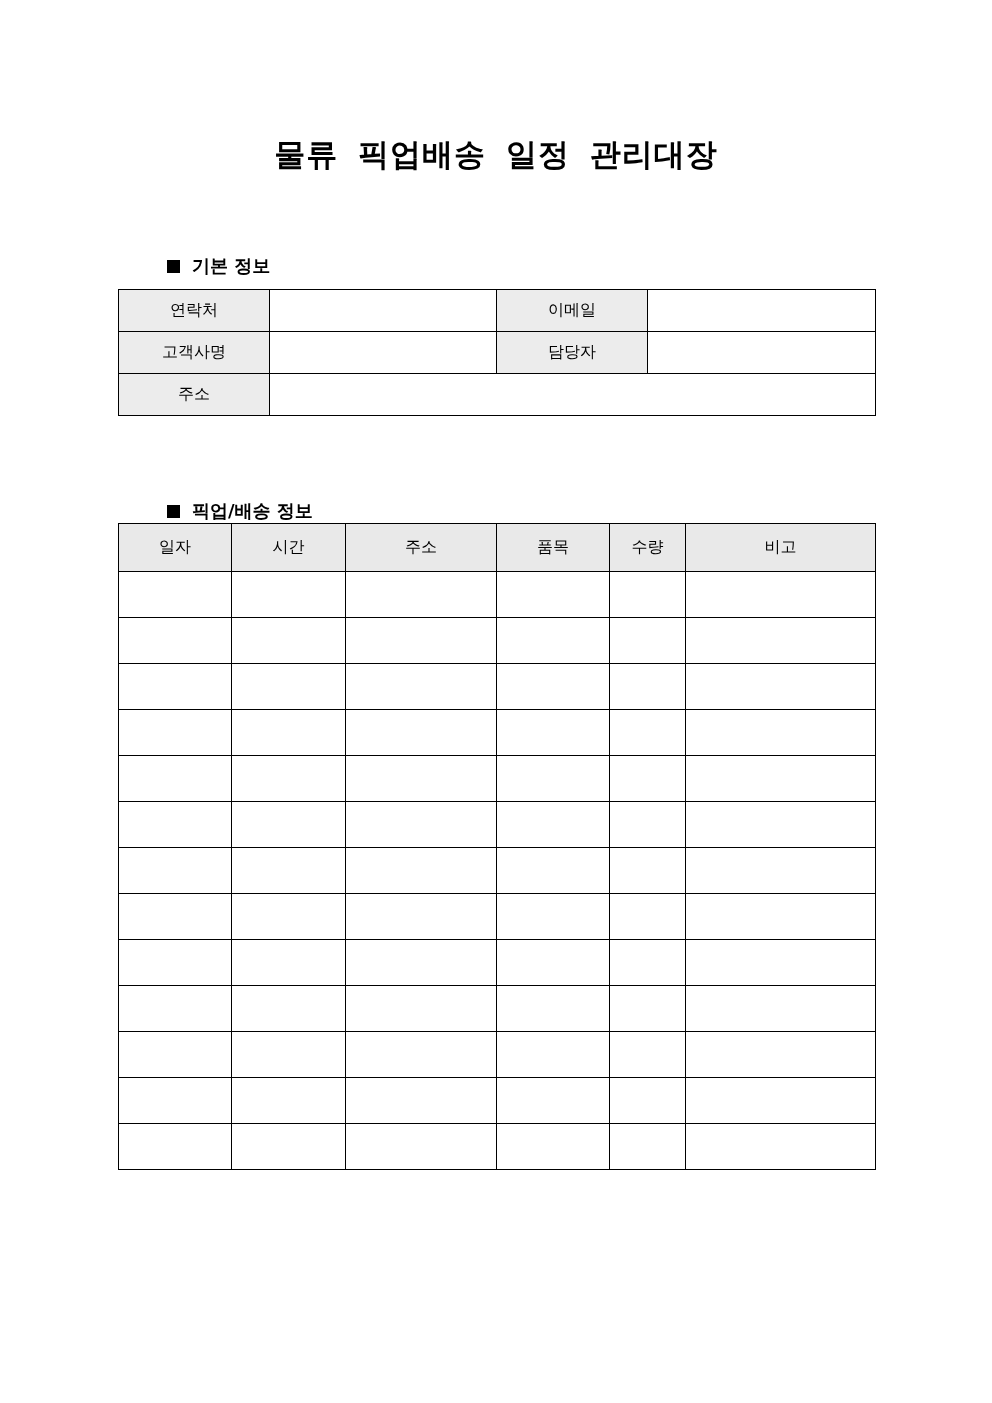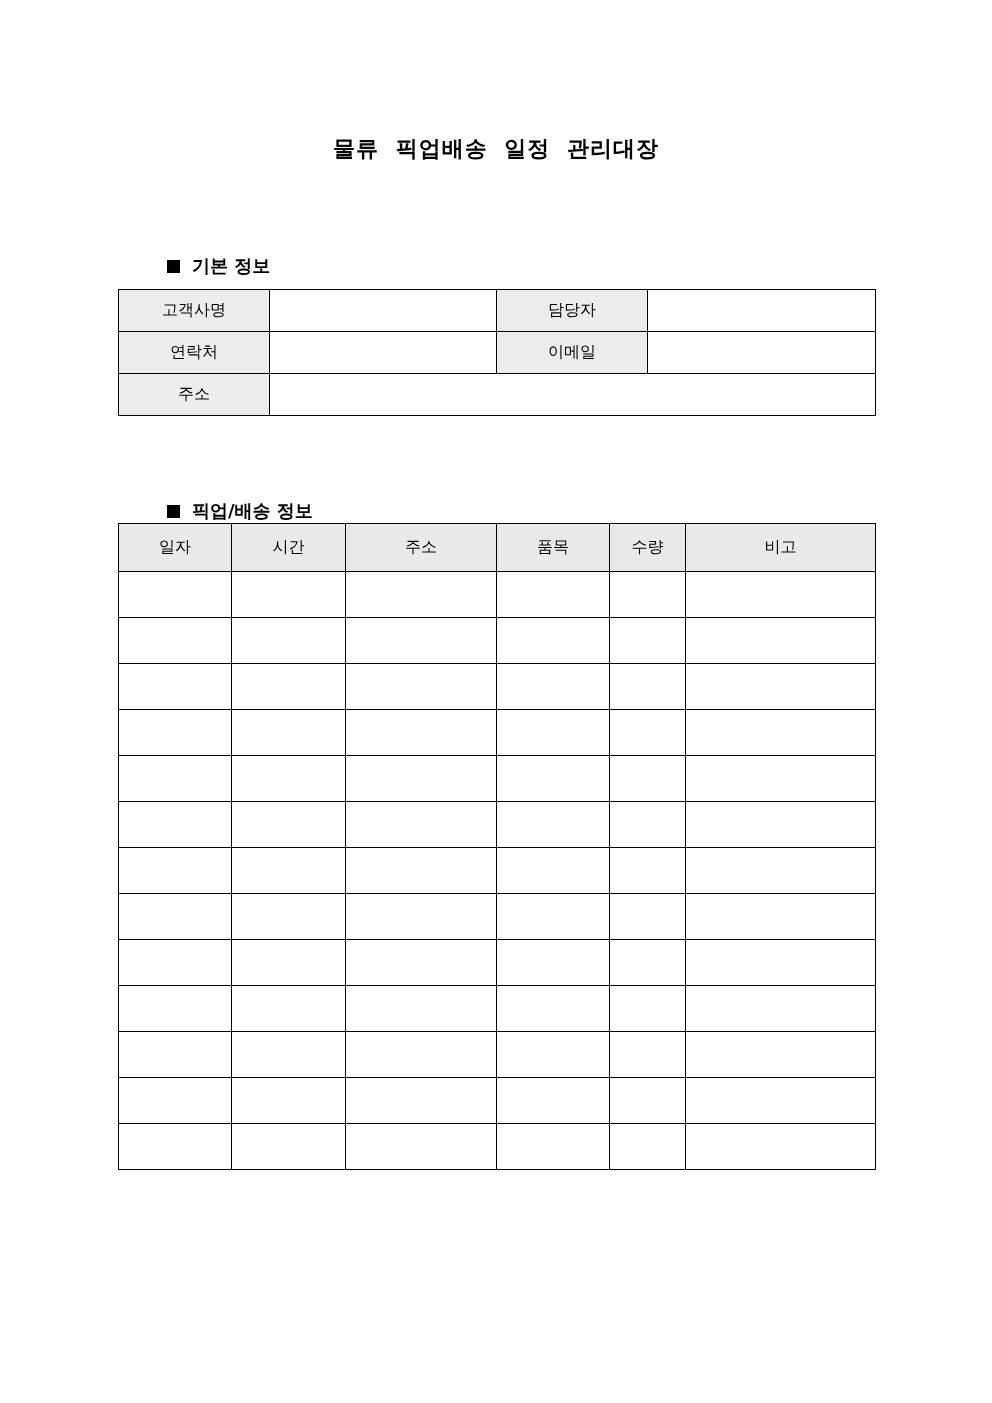--- a/index.html
+++ b/index.html
@@ -1,17 +1,17 @@
 <!DOCTYPE html>
 <html><head>
   <meta charset="utf-8">
   <style>
     html, body { margin: 0; padding: 0; background: #ffffff; }
     body { width: 992px; height: 1403px; position: relative; font-family: "DejaVu Sans", "Liberation Sans", sans-serif; color: #000; }
-    .title { position: absolute; left: 0; width: 992px; top: 134px; text-align: center; font-size: 22px; font-weight: bold; letter-spacing: 1px; word-spacing: 8px; }
+    .title { position: absolute; left: 0; width: 992px; top: 134px; text-align: center; font-size: 31px; font-weight: bold; letter-spacing: 1px; word-spacing: 8px; }
     .section-heading { position: absolute; left: 119px; font-size: 18px; font-weight: bold; display: flex; align-items: center; padding-left: 48px; }
     .section-heading .sq { display: inline-block; width: 13px; height: 13px; background: #000; margin-right: 12px; }
     table { border-collapse: collapse; position: absolute; left: 118px; table-layout: fixed; }
     td { border: 1.5px solid #000; padding: 0; text-align: center; font-size: 16px; }
     .label { background: #ececec; }
     .basic td { height: 41px; }
     .sched th { border: 1.5px solid #000; background: #e9e9e9; font-weight: normal; font-size: 16px; height: 45px; }
     .sched td { height: 45px; }
   </style>
 </head>
@@ -26,29 +26,29 @@
 
 <table class="basic" style="top:289px; width:757px;">
   <colgroup>
     <col style="width:151px">
       <col style="width:227px">
       <col style="width:151px">
       <col style="width:228px">
   </colgroup>
   <tbody>
       <tr>
+    <td class="label">연락처</td>
+    <td></td>
+    <td class="label">이메일</td>
+    <td></td>
+  </tr>
+  <tr>
     <td class="label">고객사명</td>
     <td></td>
     <td class="label">담당자</td>
-    <td></td>
-  </tr>
-  <tr>
-    <td class="label">연락처</td>
-    <td></td>
-    <td class="label">이메일</td>
     <td></td>
   </tr>
   <tr>
     <td class="label">주소</td>
     <td colspan="3"></td>
   </tr>
 </tbody>
   </table>
 
 <div class="section-heading" style="top:499px;">

